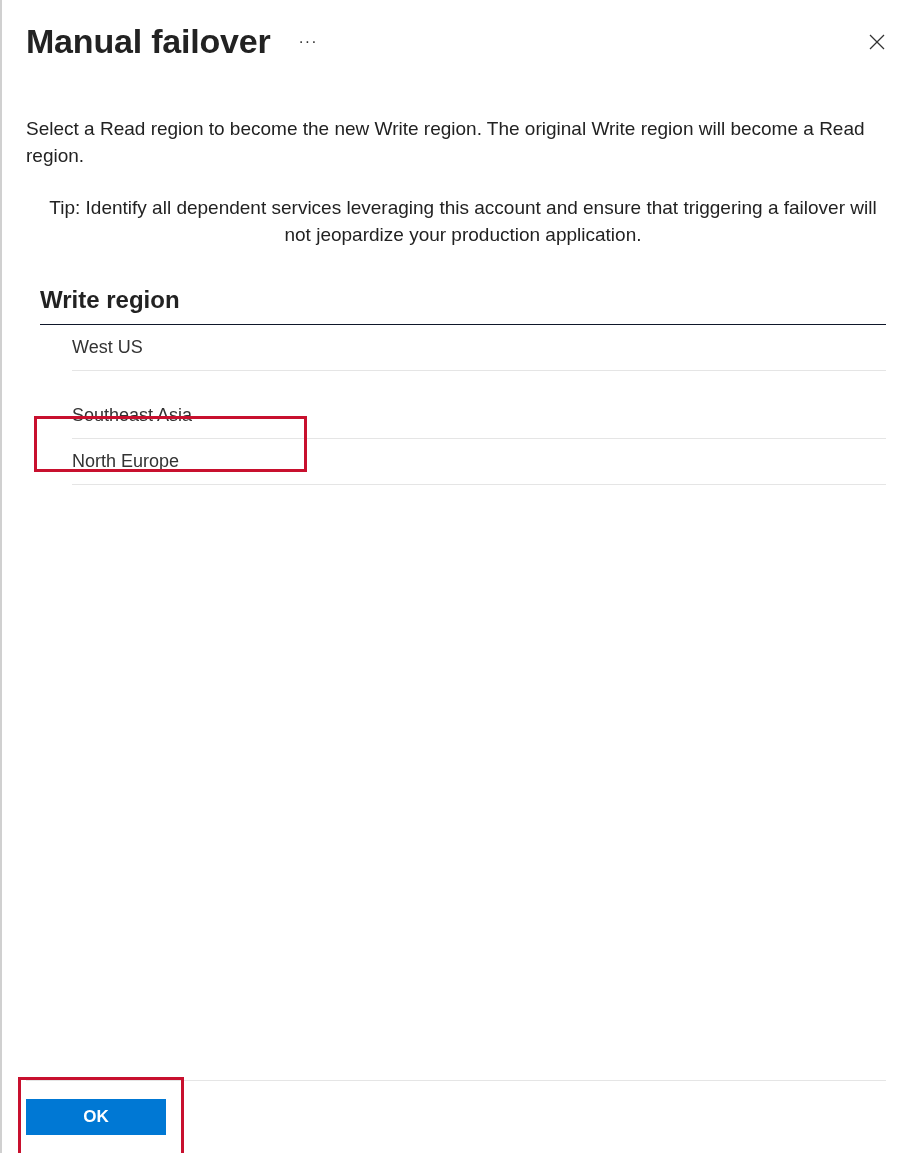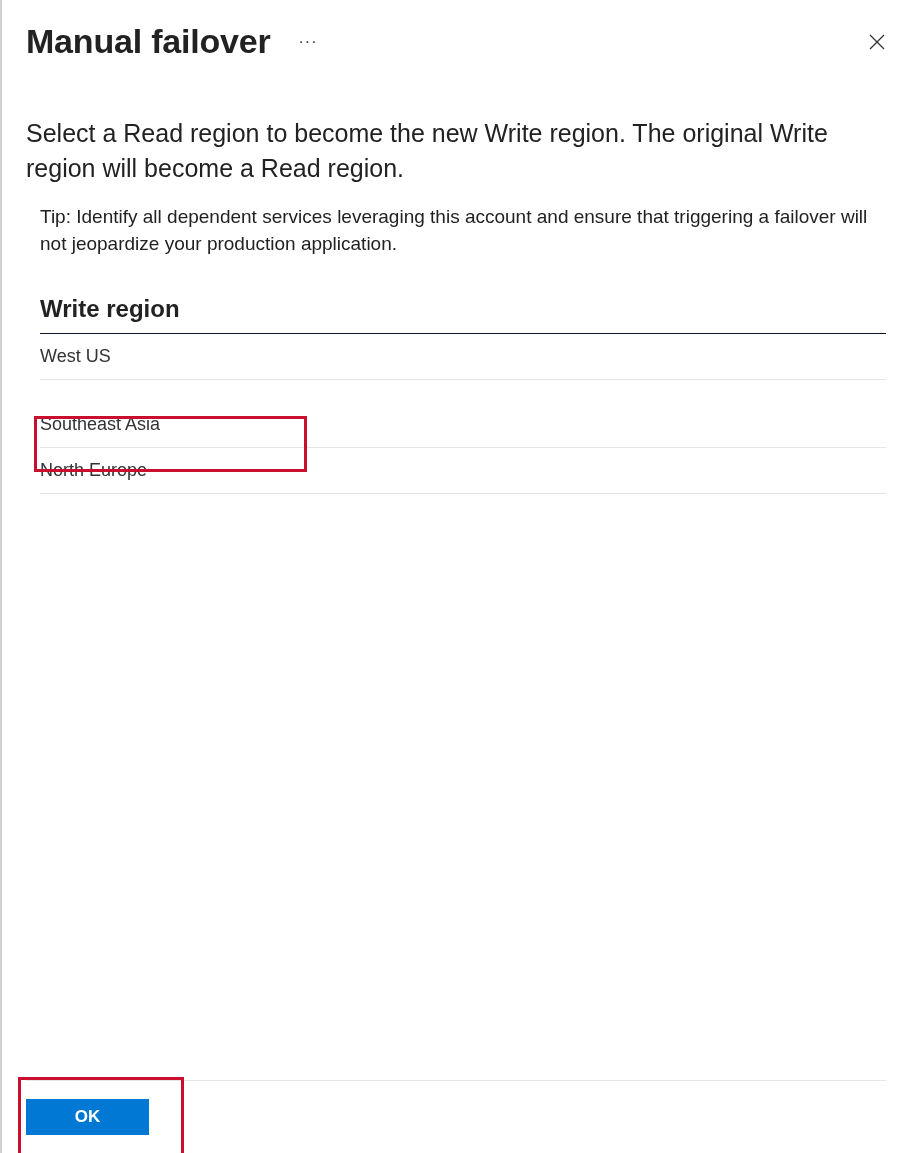--- a/index.html
+++ b/index.html
@@ -49,47 +49,49 @@
     .close-icon {
       width: 18px;
       height: 18px;
       cursor: pointer;
       color: #333;
       display: inline-flex;
       align-items: center;
       justify-content: center;
     }
     .description {
-      font-size: 25px;
+      font-size: 19px;
       color: #222;
       line-height: 1.4;
       margin-bottom: 18px;
     }
     .tip {
       font-size: 19px;
       color: #222;
       line-height: 1.4;
-      margin: 0 0 28px 14px;
+      margin: 8px 0 28px 14px;
+      text-align: center;
     }
     .section {
       margin-left: 14px;
     }
     .section-title {
       font-size: 24px;
       font-weight: 600;
       color: #222;
       padding: 10px 0;
       border-bottom: 1px solid #0f172a;
     }
     .region-row {
       font-size: 18px;
       color: #333;
       padding: 12px 0;
       border-bottom: 1px solid #e5e5e5;
       cursor: default;
+      margin-left: 32px;
     }
     .region-row.interactive {
       cursor: pointer;
     }
     .region-row.selected {
       background: #ededed;
     }
     .spacer-small {
       height: 22px;
     }
@@ -127,21 +129,21 @@
       padding-bottom: 18px;
       position: relative;
     }
     .ok-button {
       background: #0078d4;
       color: #fff;
       border: none;
       font-size: 17px;
       font-weight: 600;
       padding: 8px 0;
-      width: 123px;
+      width: 140px;
       cursor: pointer;
       text-align: center;
     }
     .footer-highlight {
       position: absolute;
       left: -8px;
       top: -4px;
       width: 166px;
       height: 84px;
       border: 3px solid #c8102e;

